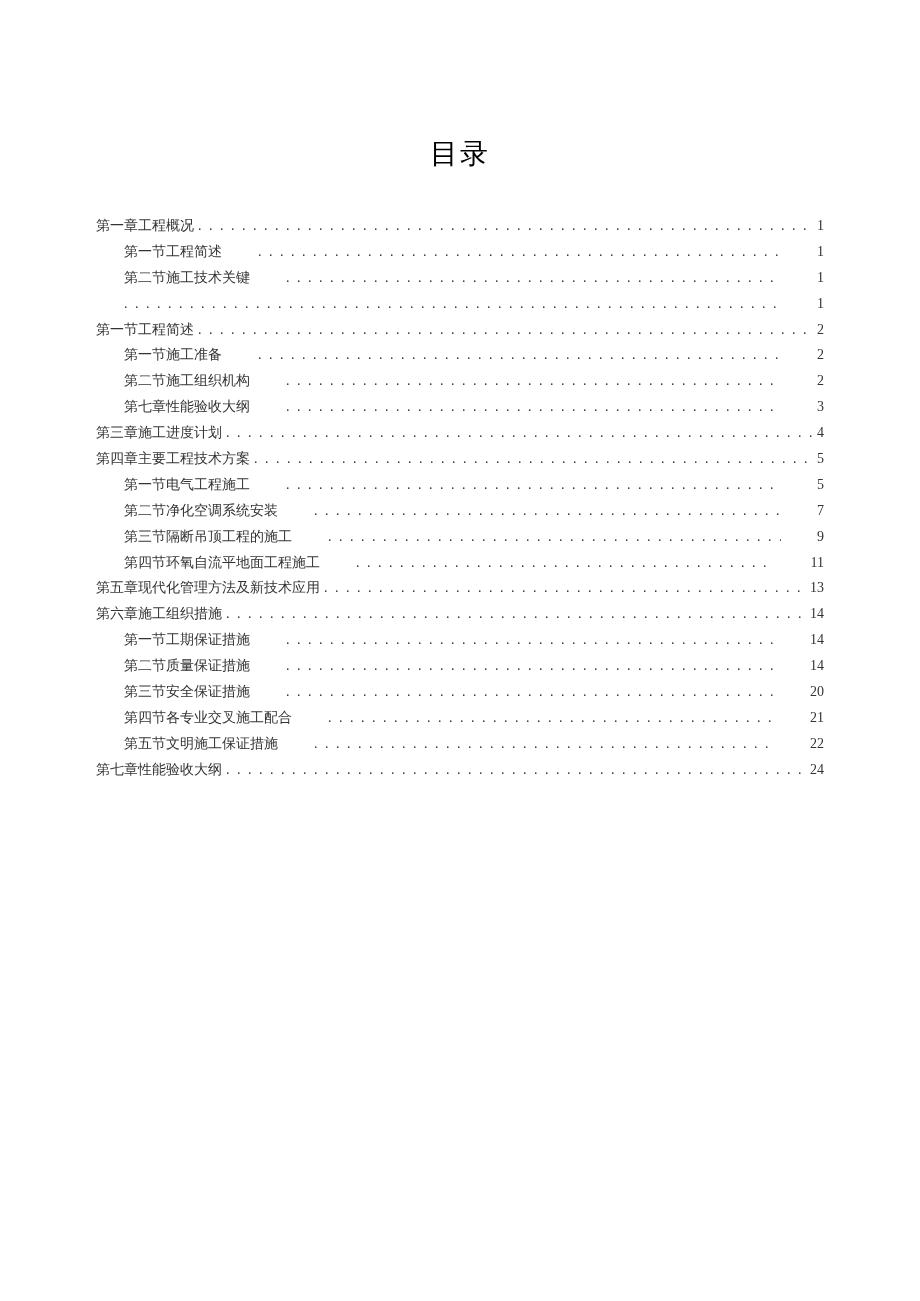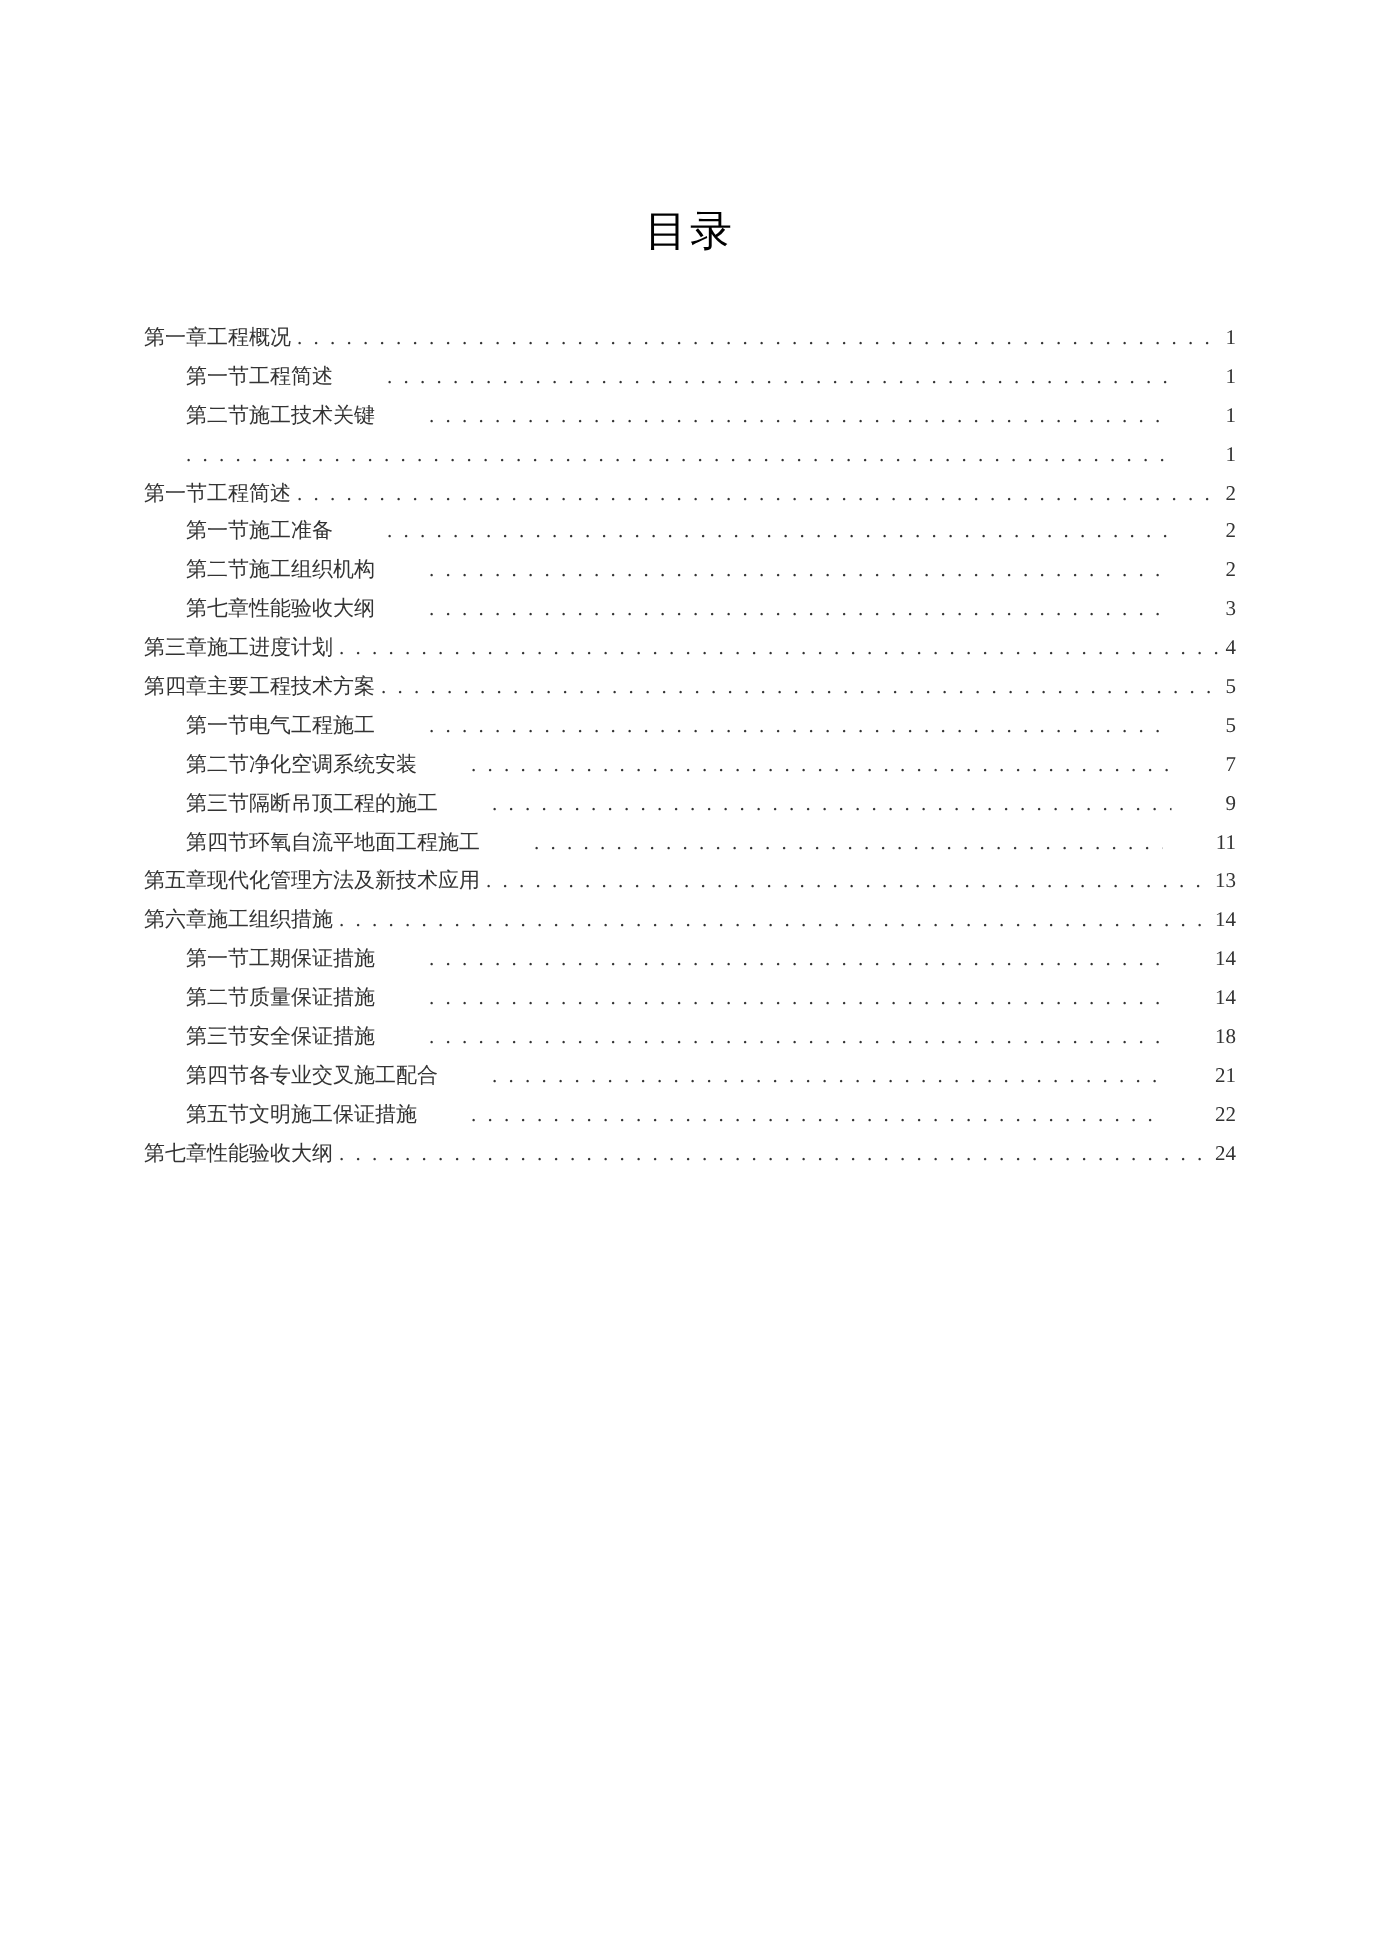--- a/index.html
+++ b/index.html
@@ -145,21 +145,21 @@
       <span class="toc-page">14</span>
     </div>
     <div class="toc-entry indent">
       <span class="toc-label">第二节质量保证措施</span>
       <span class="toc-dots"></span>
       <span class="toc-page">14</span>
     </div>
     <div class="toc-entry indent">
       <span class="toc-label">第三节安全保证措施</span>
       <span class="toc-dots"></span>
-      <span class="toc-page">18</span>
+      <span class="toc-page">20</span>
     </div>
     <div class="toc-entry indent">
       <span class="toc-label">第四节各专业交叉施工配合</span>
       <span class="toc-dots"></span>
       <span class="toc-page">21</span>
     </div>
     <div class="toc-entry indent">
       <span class="toc-label">第五节文明施工保证措施</span>
       <span class="toc-dots"></span>
       <span class="toc-page">22</span>

